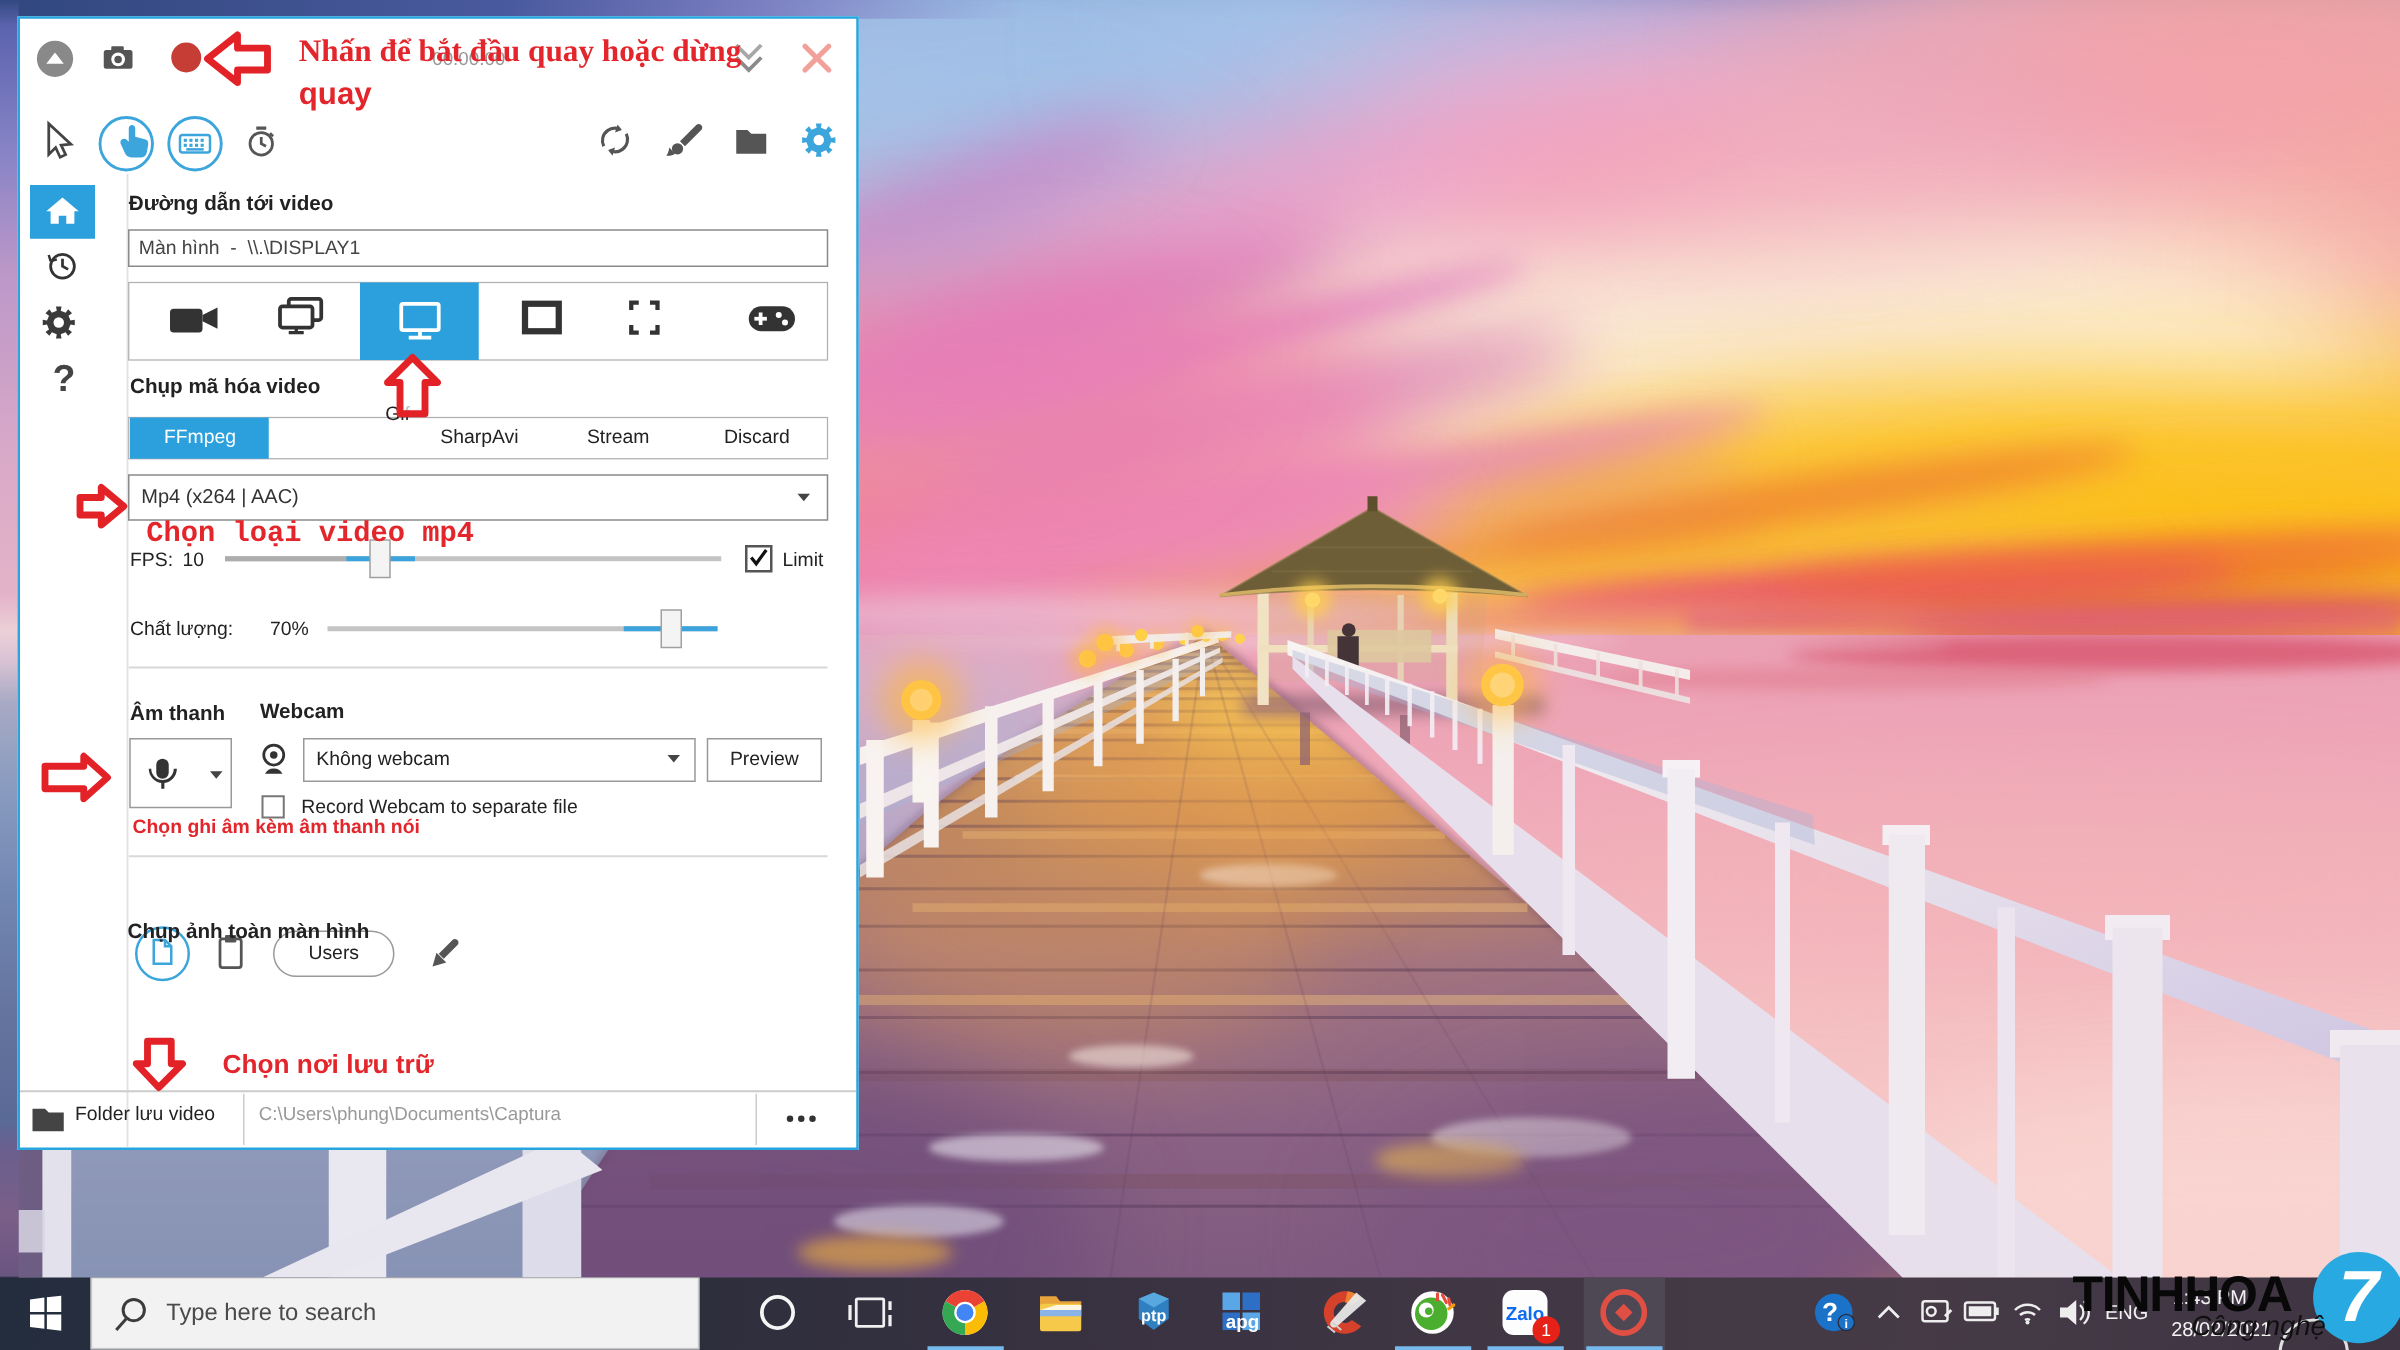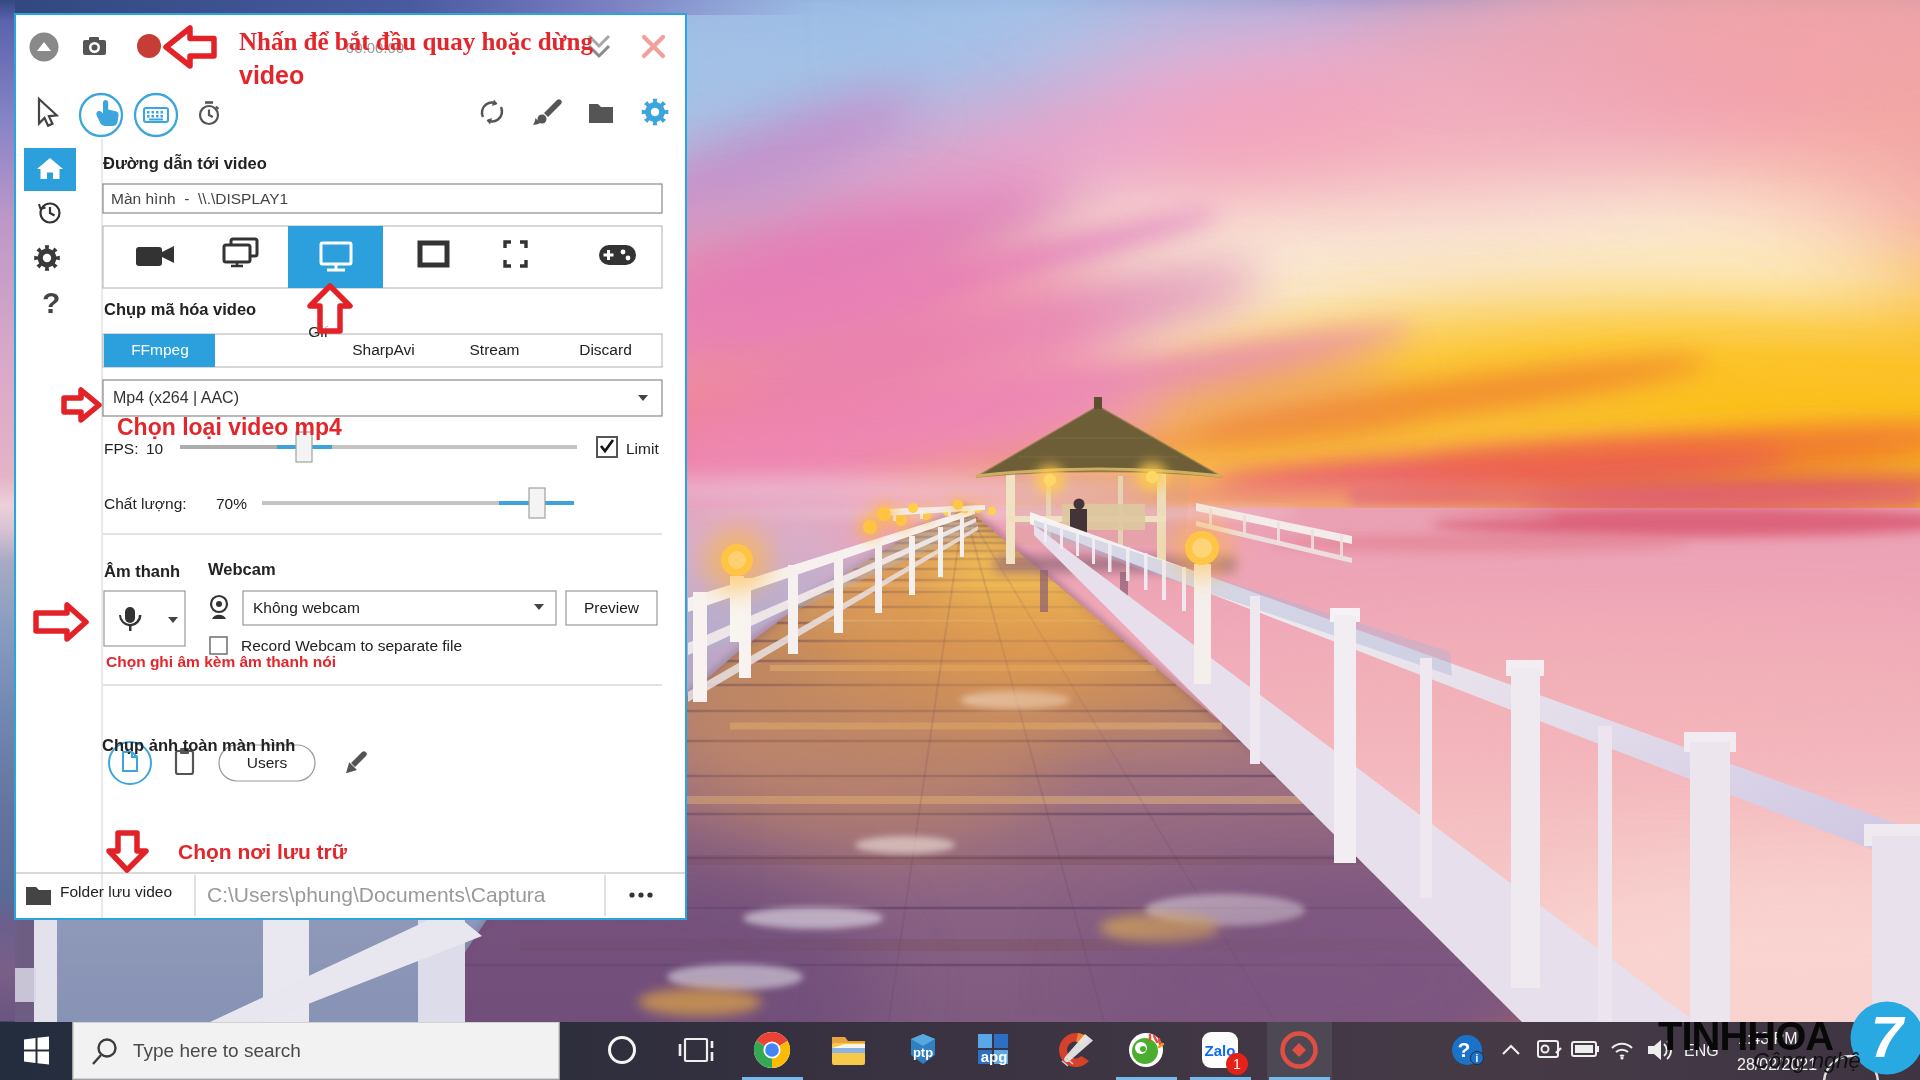--- a/index.html
+++ b/index.html
@@ -510,21 +510,21 @@
 <div class="t" style="left:88px;top:480px;">Chất lượng:</div>
 <div class="t" style="left:200px;top:480px;">70%</div>
 <div class="t b" style="left:88px;top:547px;font-size:16.5px;">Âm thanh</div>
 <div class="t b" style="left:192px;top:545px;font-size:16.5px;">Webcam</div>
 <div class="t" style="left:237px;top:584px;">Không webcam</div>
 <div class="t" style="left:550px;top:584px;width:91px;text-align:center;">Preview</div>
 <div class="t" style="left:225px;top:622px;">Record Webcam to separate file</div>
 <div class="t b" style="left:86px;top:721px;font-size:16.5px;">Chụp ảnh toàn màn hình</div>
 <div class="t" style="left:203px;top:739px;width:96px;text-align:center;">Users</div>
 <div class="t" style="left:44px;top:868px;">Folder lưu video</div>
-<div class="t" style="left:191px;top:868px;font-size:21px;color:#999;">C:\Users\phung\Documents\Captura</div>
+<div class="t" style="left:191px;top:868px;font-size:15px;color:#999;">C:\Users\phung\Documents\Captura</div>
 </div>
 <div id="taskbar">
 
 <svg width="1920" height="58" viewBox="0 0 1920 58" style="position:absolute;left:0;top:0">
 <rect x="1267" y="0" width="65" height="58" fill="#4e4754"></rect>
 
 <g fill="#fff">
         <path d="M24,17.5 L35.5,16 L35.5,27.5 L24,27.5 Z"></path>
         <path d="M37.5,15.8 L49,14.5 L49,27.5 L37.5,27.5 Z"></path>
         <path d="M24,29.5 L35.5,29.5 L35.5,41 L24,39.5 Z"></path>
@@ -649,18 +649,18 @@
 <path d="M330,286 L350,306 L340,306 L340,331 L320,331 L320,306 L310,306 Z"></path>
 <path d="M99,405 L81,390 L81,398 L64,398 L64,412 L81,412 L81,420 Z"></path>
 <path d="M86,622 L67,605 L67,613 L36,613 L36,631 L67,631 L67,639 Z"></path>
 <path d="M127,870 L146,851 L137,851 L137,833 L118,833 L118,851 L109,851 Z"></path>
 </g>
 <circle cx="1851" cy="1083" r="27" fill="none" stroke="#e0e0e0" stroke-width="2.5"></circle>
 <circle cx="1887" cy="1038" r="36.5" fill="#29a9e1"></circle>
 <text x="1887" y="1057" font-size="58" font-weight="bold" font-style="italic" fill="#fff" text-anchor="middle" font-family="Liberation Sans">7</text>
 </svg>
 <div class="t red" style="left:239px;top:28px;font-size:25px;font-family:Liberation Serif, serif;">Nhấn để bắt đầu quay hoặc dừng</div>
-<div class="t red" style="left:239px;top:61px;font-size:25px;">video</div>
-<div class="t red" style="left:117px;top:414px;font-size:23px;">Chọn loại video mp4</div>
+<div class="t red" style="left:239px;top:61px;font-size:25px;">quay</div>
+<div class="t red" style="left:117px;top:414px;font-size:23px;font-family:Liberation Mono, monospace;">Chọn loại video mp4</div>
 <div class="t red" style="left:106px;top:653px;font-size:15.5px;">Chọn ghi âm kèm âm thanh nói</div>
 <div class="t red" style="left:178px;top:840px;font-size:21px;">Chọn nơi lưu trữ</div>
 <div class="t" style="left:1658px;top:1013px;font-size:40px;font-weight:bold;color:#080808;letter-spacing:-1px;">TINHHOA</div>
 <div class="t" style="left:1753px;top:1048px;font-size:22px;font-style:italic;color:#101010;">Công nghệ</div>
 
 </body></html>

